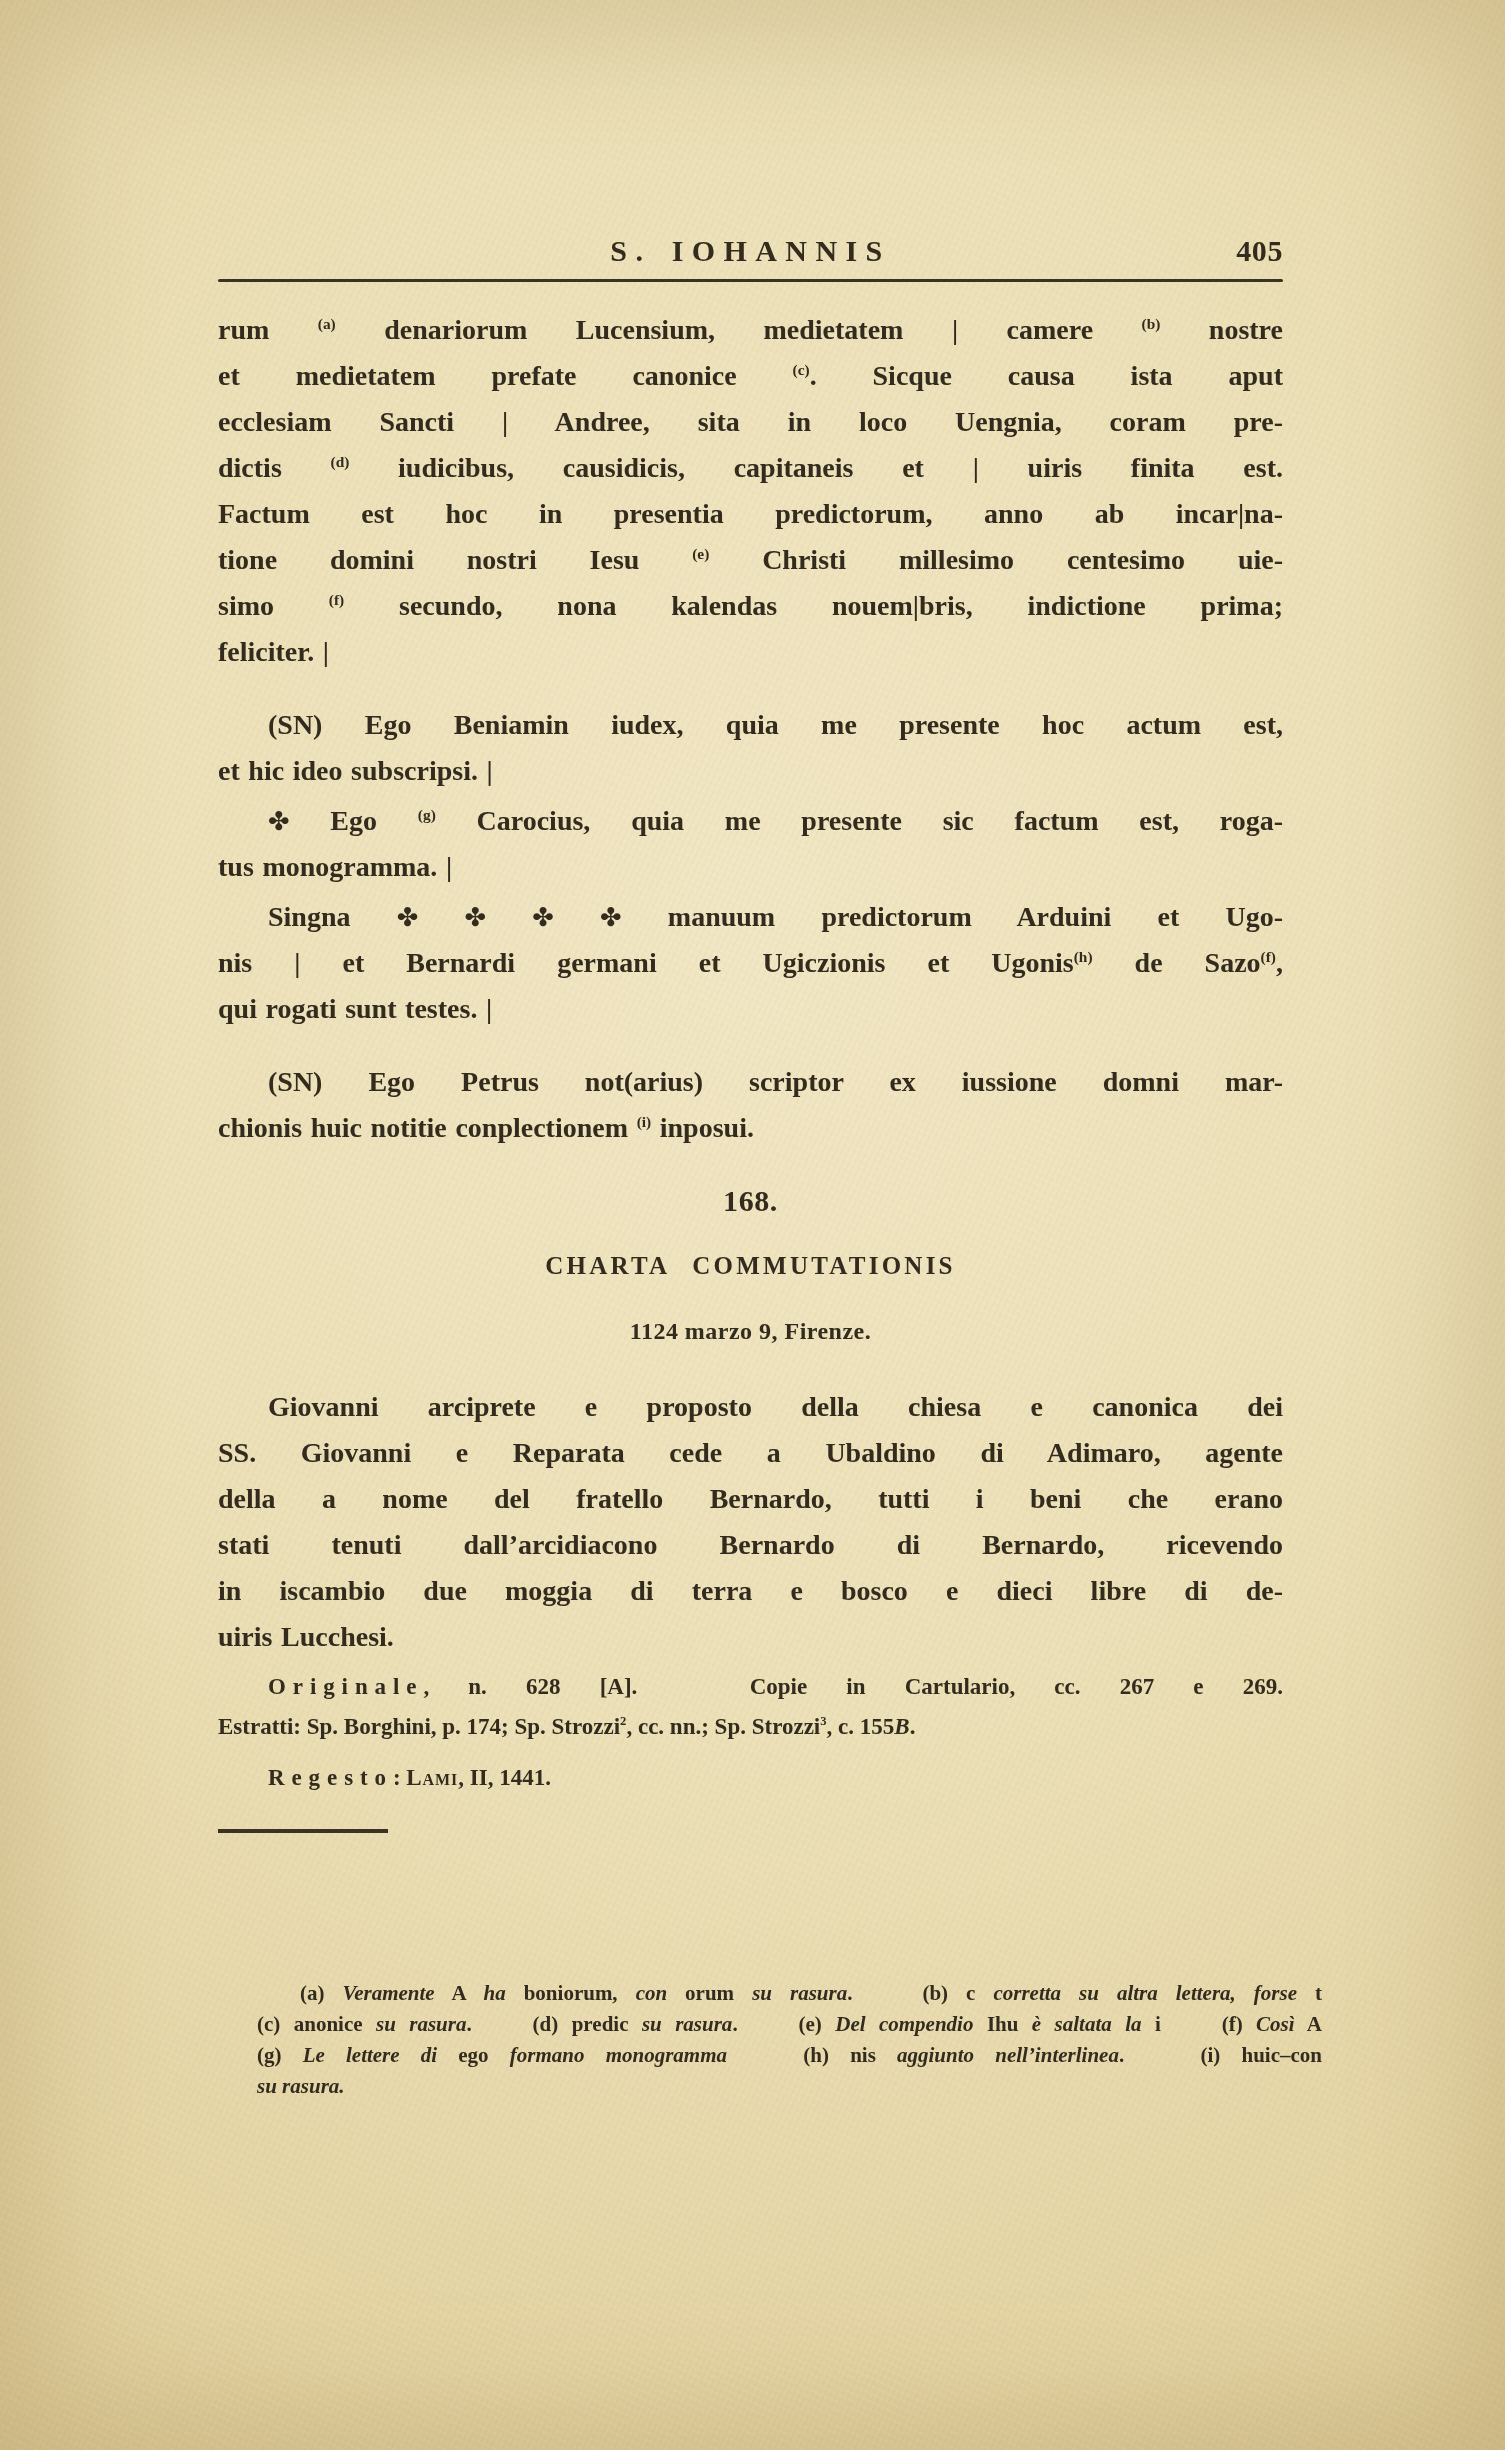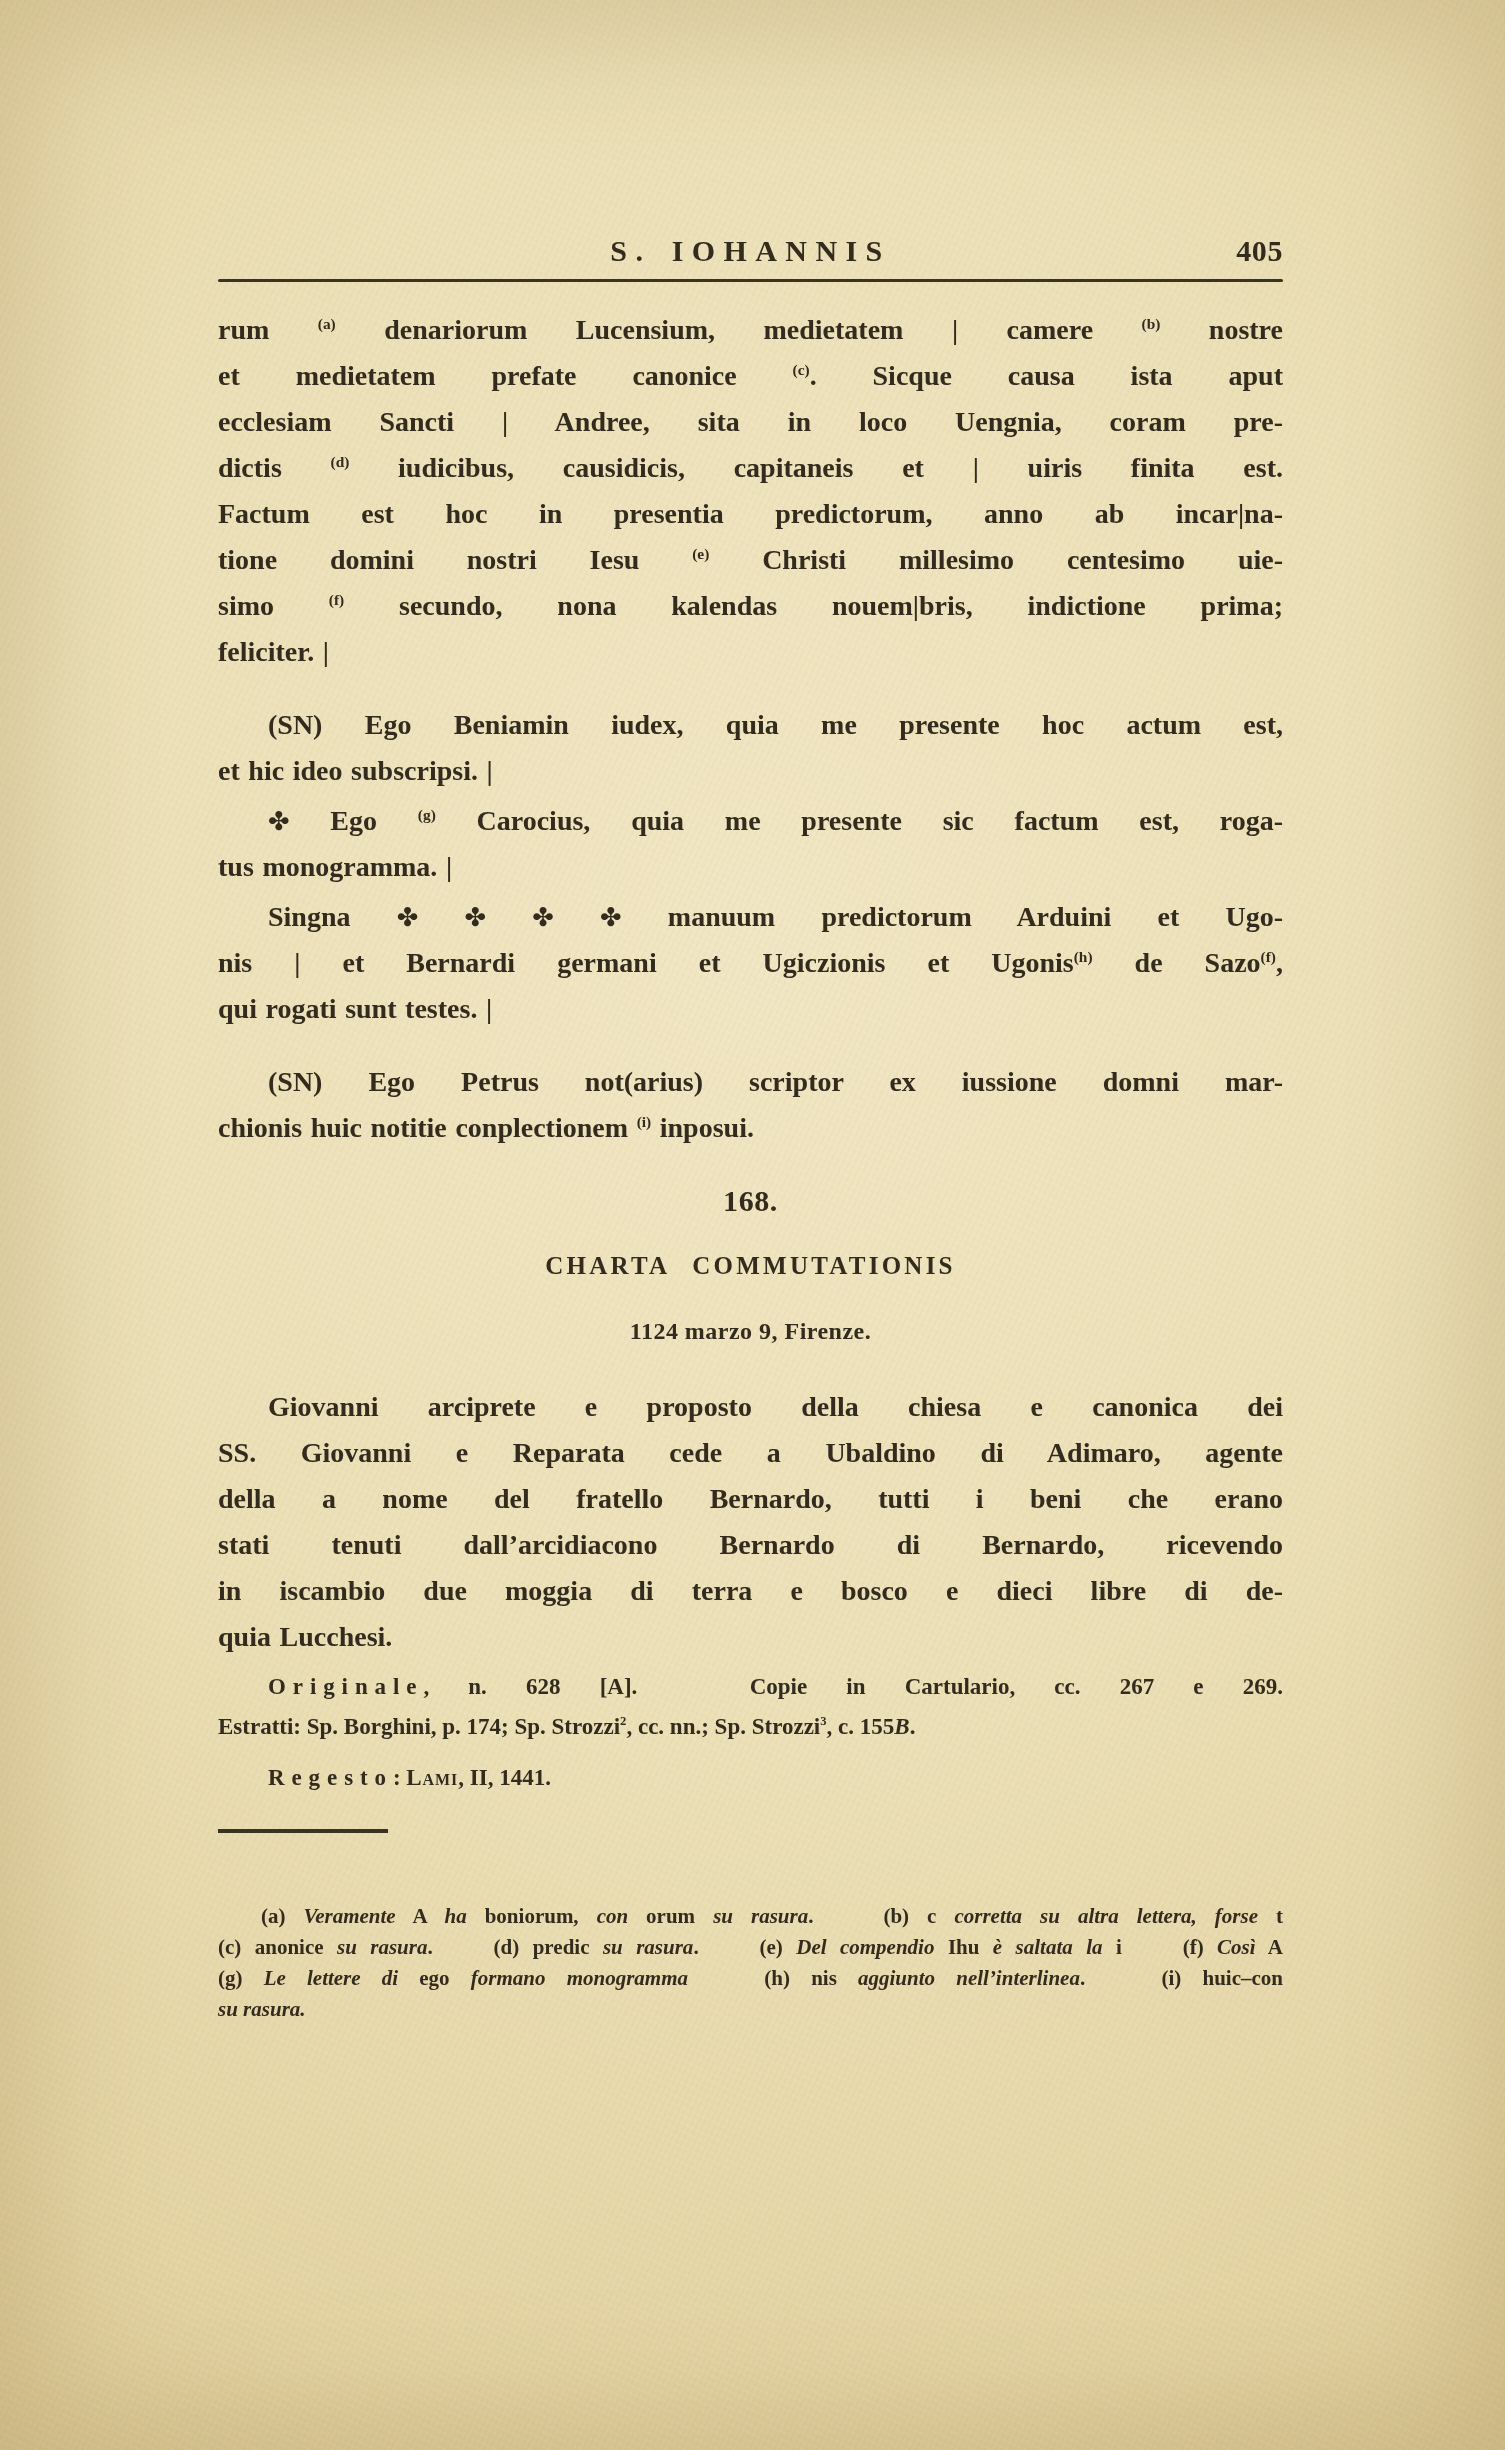--- a/index.html
+++ b/index.html
@@ -41,21 +41,21 @@
 
   .fs-body .line{font-size:28px;line-height:46px;word-spacing:1.6px;}
   .fs-reg .line{font-size:28px;line-height:46px;word-spacing:1.6px;}
   .fs-bib .line{font-size:23px;line-height:40px;}
   .fs-fn .line{font-size:21px;line-height:31px;}
   .fs-fn .line.ind{text-indent:43px;}
 
   .charter{top:307px;}
   .regesto{top:1384px;}
   .biblio{top:1667px;}
-  .footnotes{top:1901px;}
+  .footnotes{top:1978px;margin-left:39px;}
 
   
   .section-head{top:1185px;text-align:center;}
   .section-num{font-size:30px;line-height:32px;letter-spacing:.02em;}
   .section-title{margin-top:34px;font-size:25px;line-height:30px;letter-spacing:.13em;word-spacing:.55em;}
   .section-date{margin-top:36px;font-size:24px;line-height:29px;letter-spacing:.02em;}
 
   .fn-rule{position:absolute;left:218px;top:1829px;width:170px;height:4px;background:#3b3322;}
 
   sup{font-size:.55em;vertical-align:super;line-height:0;letter-spacing:0;}
@@ -111,21 +111,21 @@
     <div class="section-title">CHARTA COMMUTATIONIS</div>
     <div class="section-date">1124 marzo 9, Firenze.</div>
   </div>
 
   <div class="content-col regesto fs-reg">
       <div class="line j ind">Giovanni arciprete e proposto della chiesa e canonica dei</div>
       <div class="line j">SS. Giovanni e Reparata cede a Ubaldino di Adimaro, agente</div>
       <div class="line j">della a nome del fratello Bernardo, tutti i beni che erano</div>
       <div class="line j">stati tenuti dall’arcidiacono Bernardo di Bernardo, ricevendo</div>
       <div class="line j">in iscambio due moggia di terra e bosco e dieci libre di de-</div>
-      <div class="line">quia Lucchesi.</div>
+      <div class="line">uiris Lucchesi.</div>
     </div>
 
   <div class="content-col biblio fs-bib">
       <div class="line j ind"><span class="ls">Originale</span>, n. 628 [A]. <span class="gap"></span> Copie in Cartulario, cc. 267 e 269.</div>
       <div class="line">Estratti: Sp. Borghini, p. 174; Sp. Strozzi<sup>2</sup>, cc. nn.; Sp. Strozzi<sup>3</sup>, c. 155<i>B</i>.</div>
       <div class="line ind gapb"><span class="ls">Regesto</span>: <span class="sc">Lami</span>, II, 1441.</div>
     </div>
 
   <div class="fn-rule"></div>
 

